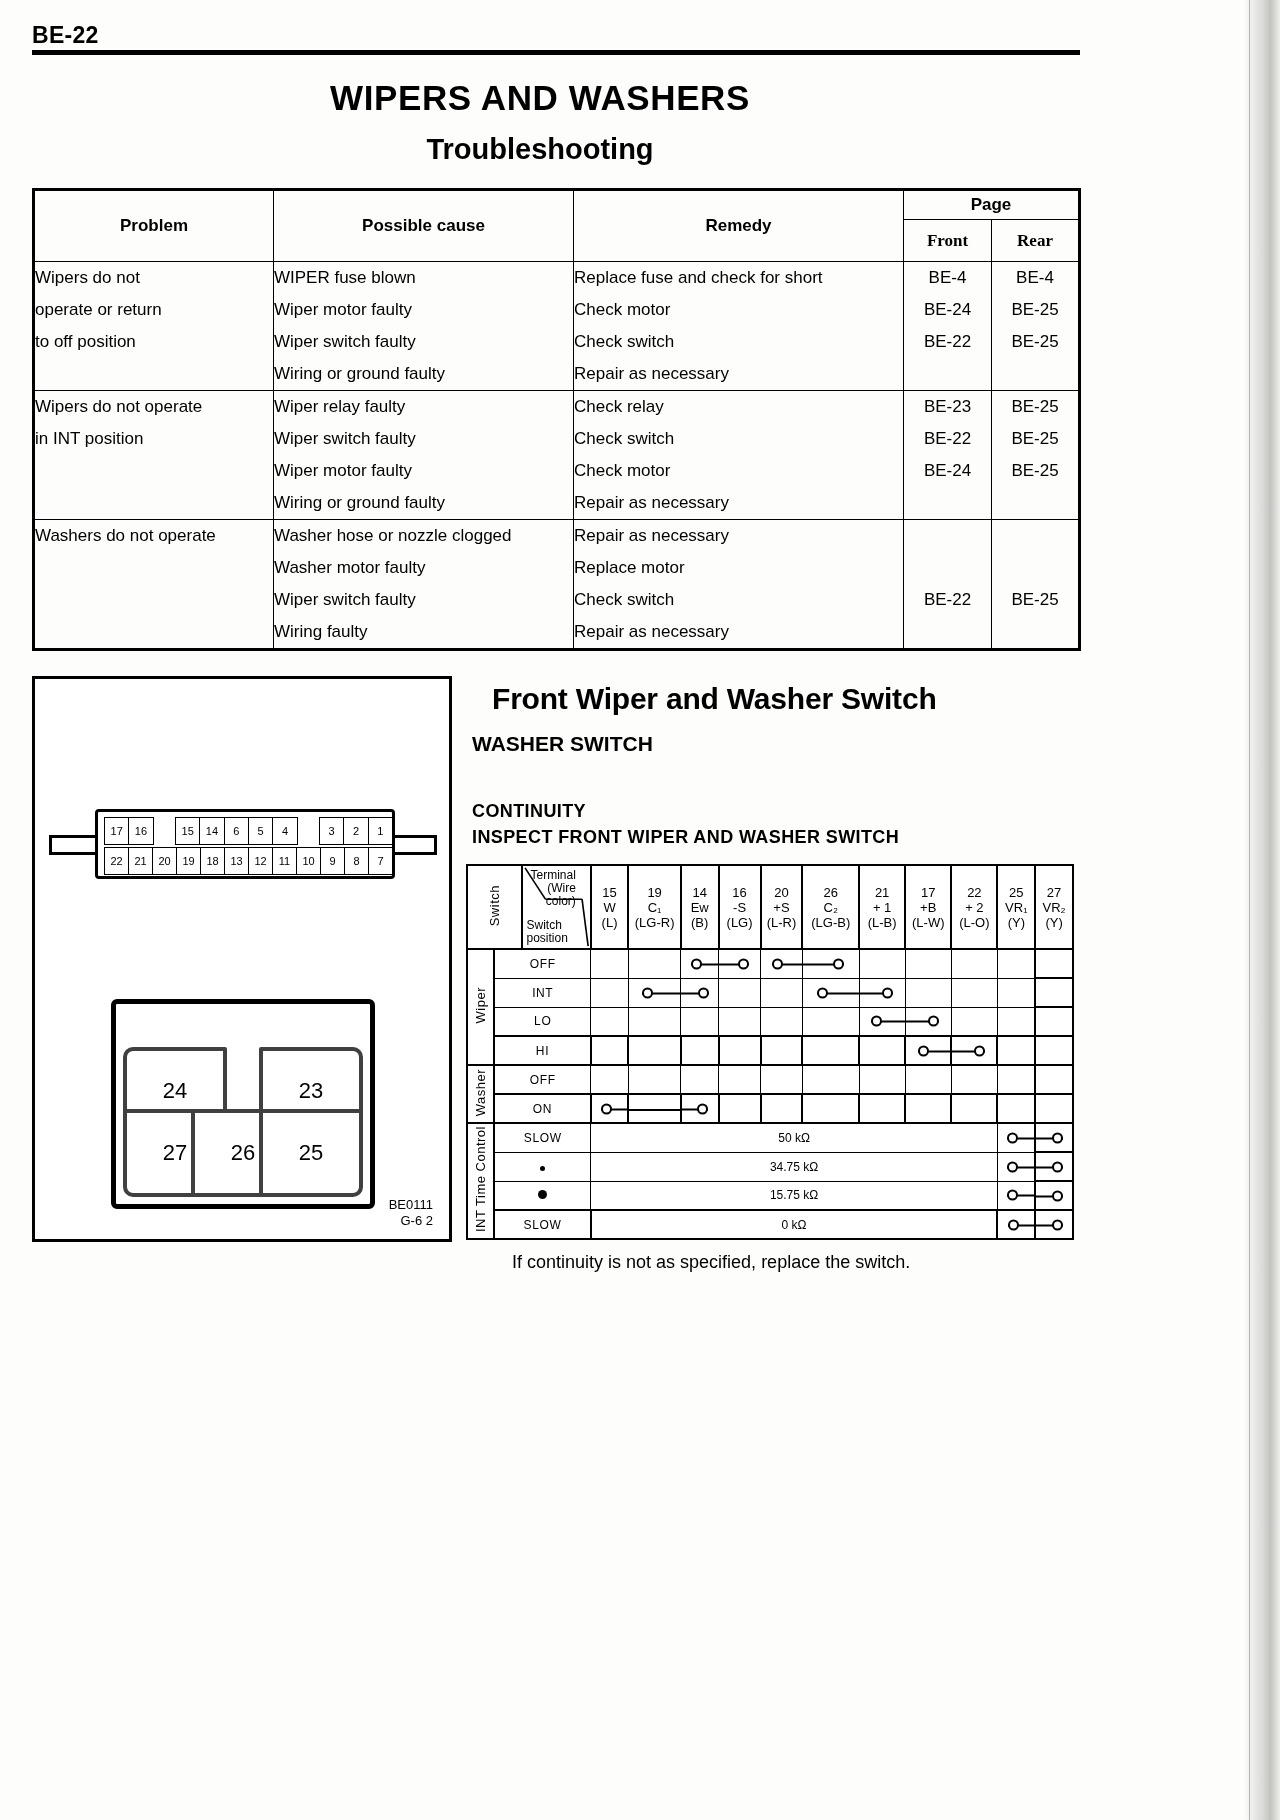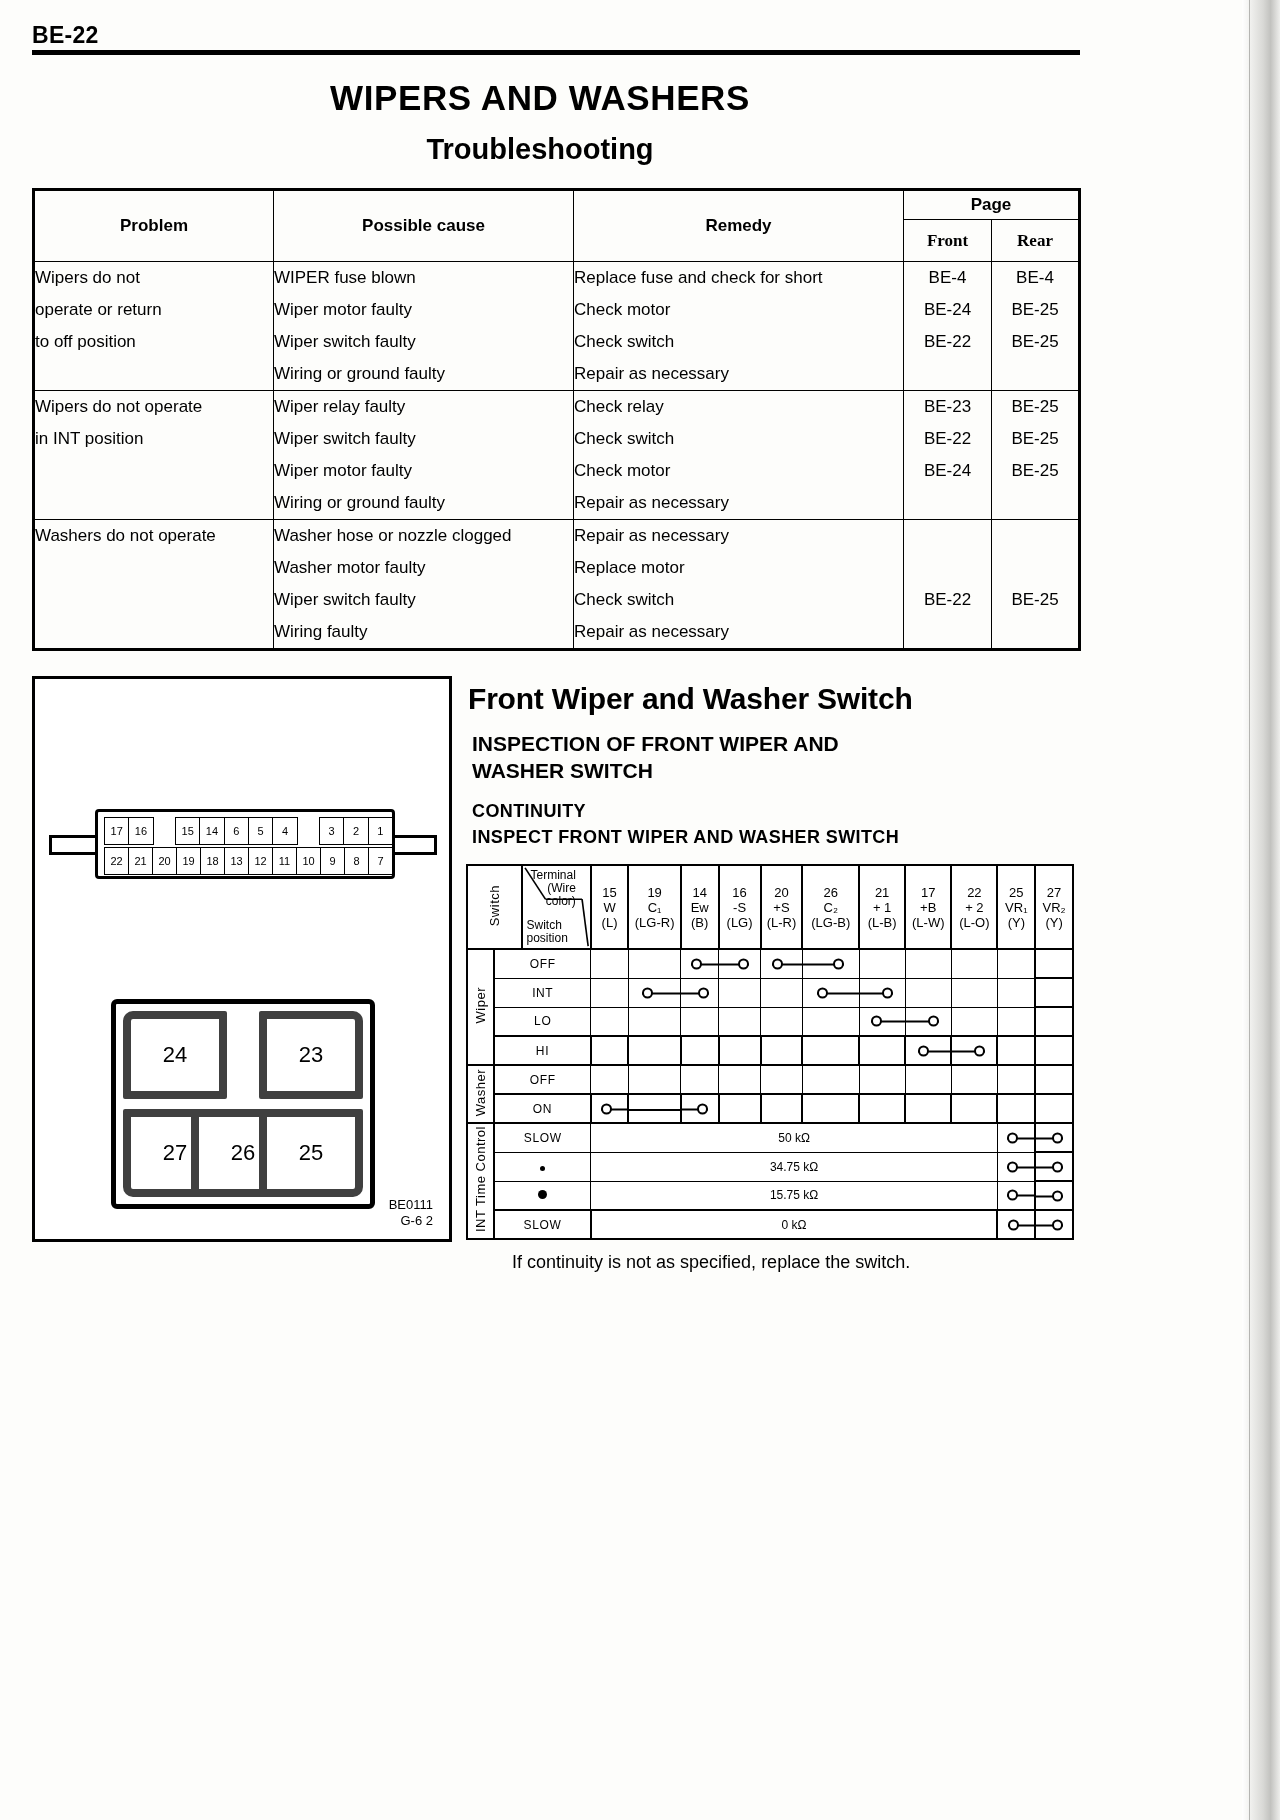--- a/index.html
+++ b/index.html
@@ -122,37 +122,38 @@
   }
   .pin.gap { border: none; background: transparent; }
 
   
   .plate { position: absolute; left: 76px; top: 320px; width: 264px; height: 210px; }
   .plate-outline {
     position: absolute; inset: 0;
     border: 5px solid #000; border-radius: 6px; background: #fff;
   }
   .seg {
-    position: absolute; border: 8px solid #404040; background: #fff;
+    position: absolute; border: 4px solid #404040; background: #fff;
     display: flex; align-items: center; justify-content: center;
     font-size: 22px;
+    margin-top: 36px;
   }
   .seg-24 { left: 12px;  top: 12px;  width: 104px; height: 88px; border-radius: 10px 2px 2px 2px; }
   .seg-23 { right: 12px; top: 12px;  width: 104px; height: 88px; border-radius: 2px 10px 2px 2px; }
   .seg-27 { left: 12px;  bottom: 12px; width: 104px; height: 88px; border-radius: 2px 2px 2px 10px; }
   .seg-25 { right: 12px; bottom: 12px; width: 104px; height: 88px; border-radius: 2px 2px 10px 2px; }
   .seg-26 { left: 80px; bottom: 12px; width: 104px; height: 88px; }
   .fig-id {
     position: absolute; right: 16px; bottom: 10px;
     font-size: 13px; text-align: right; line-height: 16px;
   }
 
   
   .r-h1 {
-    position: absolute; left: 468px; top: 682px;
+    position: absolute; left: 492px; top: 682px;
     font-size: 30px; font-weight: bold; letter-spacing: -.2px;
   }
   .r-h2 {
     position: absolute; left: 472px; top: 730px; width: 600px;
     font-size: 21px; font-weight: bold; line-height: 27px;
   }
   .r-h3 {
     position: absolute; left: 472px; top: 798px; width: 600px;
     font-size: 18px; font-weight: bold; line-height: 26px; letter-spacing: .4px;
   }
@@ -377,21 +378,20 @@
   </div>
 
   <div class="fig-id">
     <div>BE0111</div>
     <div>G-6 2</div>
   </div>
 </div>
 
 <div class="r-h1">Front Wiper and Washer Switch</div>
 <div class="r-h2">
-  <div>INSPECTION OF FRONT WIPER AND</div>
   <div>WASHER SWITCH</div>
 </div>
 <div class="r-h3">
   <div>CONTINUITY</div>
   <div>INSPECT FRONT WIPER AND WASHER SWITCH</div>
 </div>
 
 <table class="cont">
   <colgroup>
     <col style="width:26px">

